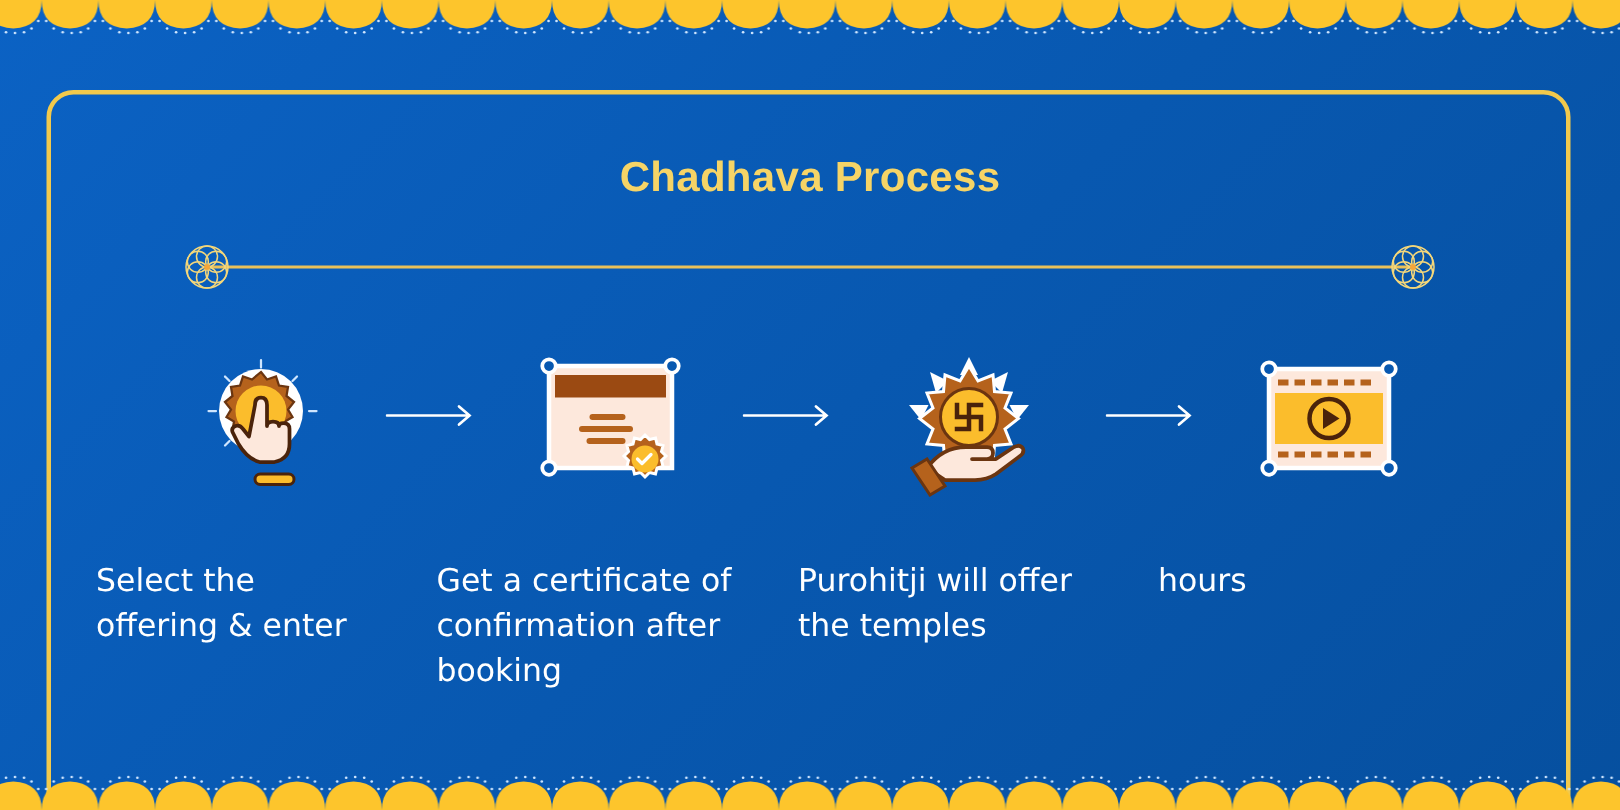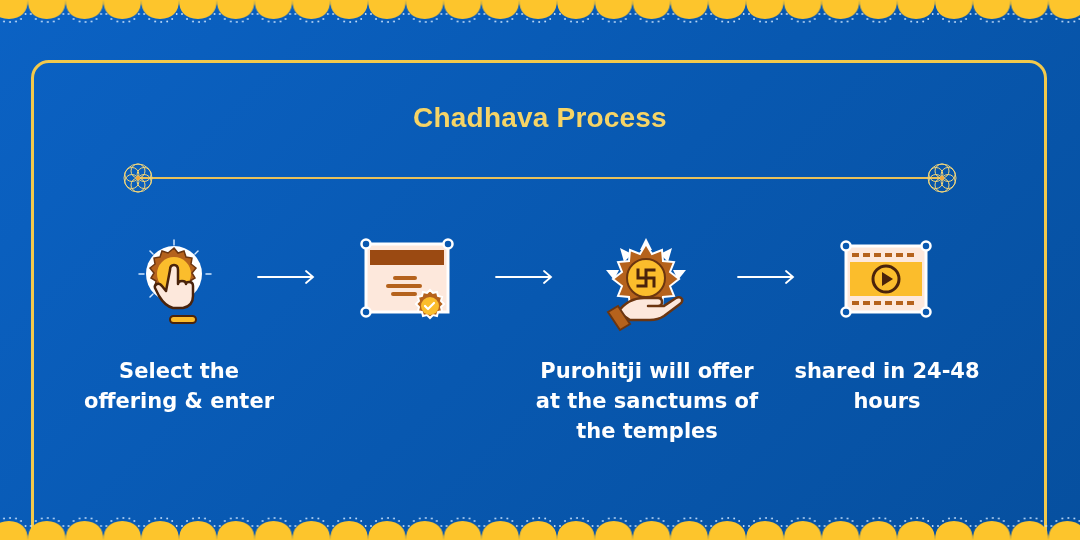--- a/index.html
+++ b/index.html
@@ -10,22 +10,22 @@
   .scallop.top { top:0; }
   .scallop.bottom { bottom:0; }
   .frame { position:absolute; left:31px; top:60px; width:1016px; height:520px;
     border:3px solid #f2c94c; border-radius:18px; box-sizing:border-box; }
   .title { position:absolute; left:0; width:1080px; top:102px; text-align:center;
     font-family:"Liberation Sans", sans-serif; font-weight:700; font-size:28px; color:#f6d466; letter-spacing:0.2px; }
   .divider { position:absolute; left:138px; top:177px; width:804px; height:1.5px; background:#e9c15a; }
   .mandala { position:absolute; top:162px; width:32px; height:32px; }
   .step-icon { position:absolute; top:236px; width:96px; height:96px; }
   .arrow { position:absolute; top:269px; width:58px; height:16px; }
-  .caption { position:absolute; top:356px; width:230px; text-align:center; color:#fff;
-    font-family:"DejaVu Sans", sans-serif; font-weight:700; font-size:21px; line-height:30px; }
+  .caption { position:absolute; top:372px; width:230px; color:#fff;
+    font-family:"DejaVu Sans", sans-serif; font-weight:400; font-size:21px; line-height:30px; }
 </style>
 </head>
 <body>
 
 <div class="canvas">
 
   <svg class="scallop top" viewBox="0 0 1080 30" preserveAspectRatio="none">
     <defs>
       <pattern id="scTop" x="-10" y="0" width="37.8" height="30" patternUnits="userSpaceOnUse">
         <path d="M0 0 H37.8 V0 Q37.8 18 18.9 19 Q0 18 0 0 Z" fill="#fdc52c"></path>
@@ -172,23 +172,26 @@
     <circle cx="8" cy="10" r="4.5" fill="#0858b0" stroke="#fff" stroke-width="2.5"></circle>
     <circle cx="88" cy="10" r="4.5" fill="#0858b0" stroke="#fff" stroke-width="2.5"></circle>
     <circle cx="8" cy="76" r="4.5" fill="#0858b0" stroke="#fff" stroke-width="2.5"></circle>
     <circle cx="88" cy="76" r="4.5" fill="#0858b0" stroke="#fff" stroke-width="2.5"></circle>
   </svg>
 
   <div class="caption" style="left:64px">
     <div>Select the</div>
     <div>offering &amp; enter</div>
   </div>
+  <div class="caption" style="left:291px">
+    <div>Get a certificate of</div>
+    <div>confirmation after</div>
+    <div>booking</div>
+  </div>
   <div class="caption" style="left:532px">
     <div>Purohitji will offer</div>
-    <div>at the sanctums of</div>
     <div>the temples</div>
   </div>
   <div class="caption" style="left:772px">
-    <div>shared in 24-48</div>
     <div>hours</div>
   </div>
 
 </div>
 
 </body></html>

